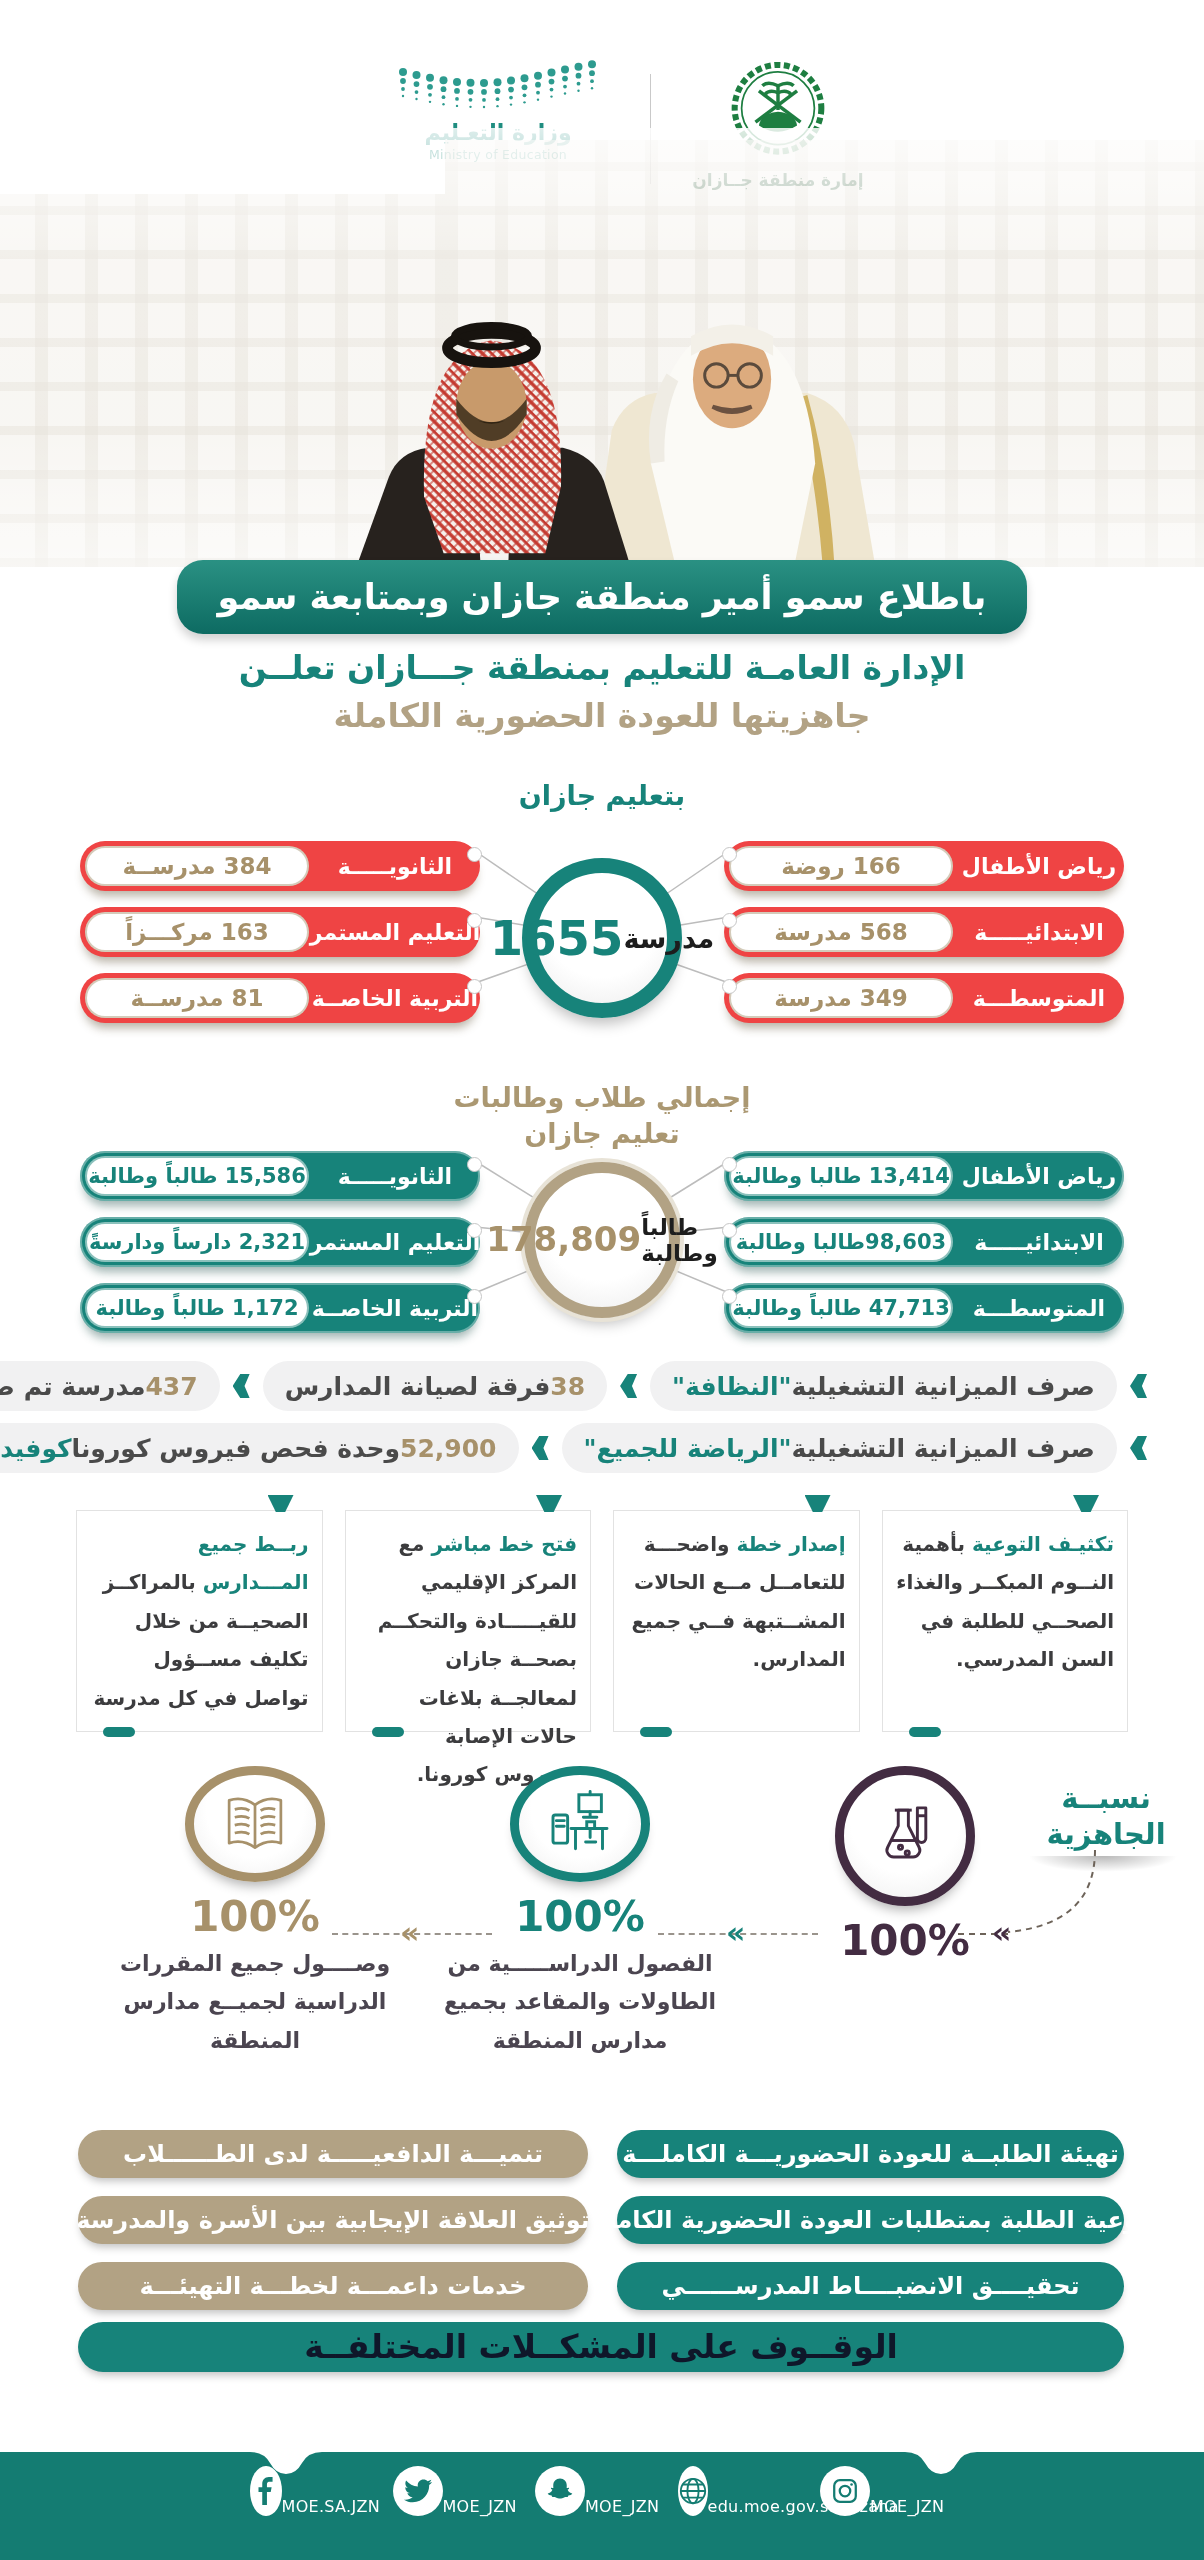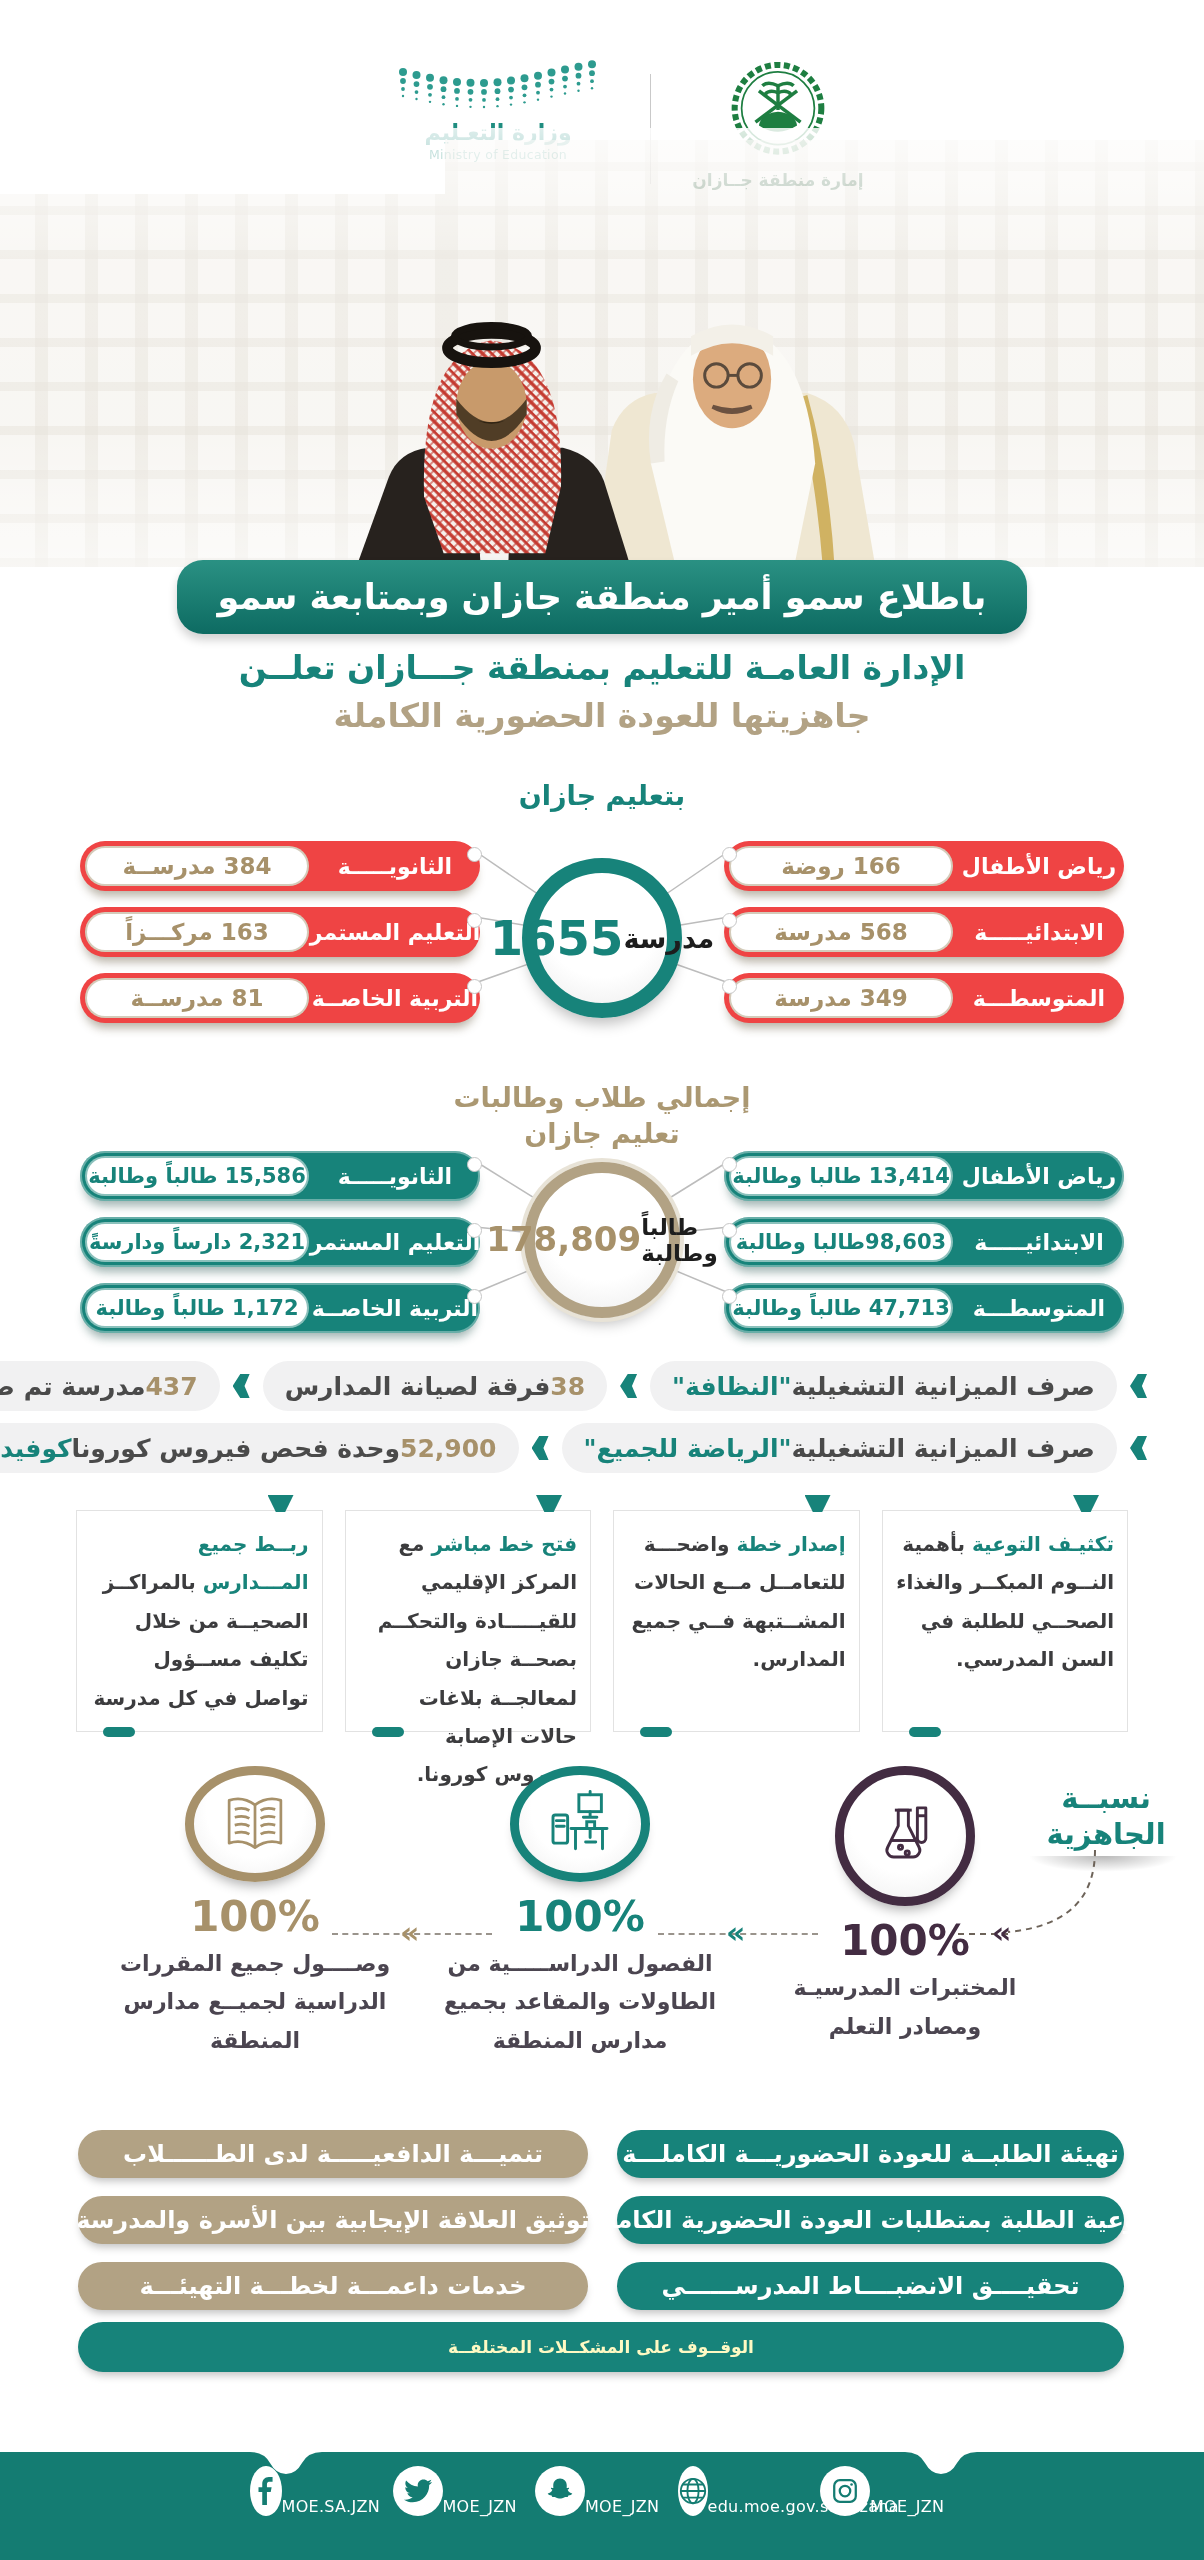--- a/index.html
+++ b/index.html
@@ -95,22 +95,22 @@
   .rchev{position:absolute;top:1915px;font-size:30px;font-weight:bold;}
   #rc0{left:992px;color:#432c42;} #rc1{left:726px;color:#17837a;} #rc2{left:400px;color:#a7916a;}
   #ready-curve{top:1848px;left:990px;width:130px;height:92px;}
   
   #prog-header{top:2062px;left:78px;width:1046px;height:54px;border:2px solid #17837a;border-radius:29px;box-sizing:border-box;
     color:#117a70;font-size:26px;font-weight:bold;text-align:center;line-height:50px;background:#fff;box-shadow:0 4px 6px rgba(0,0,0,.08);}
   #prog-grid{top:2130px;left:78px;width:1046px;display:grid;direction:rtl;grid-template-columns:507px 510px;column-gap:29px;row-gap:18px;}
   .ppill{height:48px;border-radius:24px;color:#fff;font-size:24px;font-weight:bold;display:flex;align-items:center;justify-content:center;
     direction:rtl;white-space:nowrap;box-shadow:0 6px 8px -3px rgba(0,0,0,.25);}
   .ppill.teal{background:#17837a;} .ppill.tan{background:#b2a284;}
-  #prog-full{top:2322px;left:78px;width:1046px;height:50px;border-radius:25px;background:#17837a;color:#fef9c3;
-    font-size:17px;font-weight:bold;text-align:center;line-height:50px;direction:rtl;box-shadow:0 6px 8px -3px rgba(0,0,0,.25);}
+  #prog-full{top:2322px;left:78px;width:1046px;height:50px;border-radius:25px;background:#17837a;color:#0f172a;
+    font-size:33px;font-weight:bold;text-align:center;line-height:50px;direction:rtl;box-shadow:0 6px 8px -3px rgba(0,0,0,.25);}
   
   #footer{top:2446px;left:0;width:1204px;height:114px;}
   #footer svg.wave{position:absolute;left:0;top:0;width:1204px;height:114px;}
   #socials{position:absolute;left:250px;top:20px;width:700px;display:flex;justify-content:space-between;}
   .social{width:130px;display:flex;align-items:flex-end;cursor:pointer;}
   .sic{width:50px;height:50px;border-radius:50%;background:#fff;display:flex;align-items:center;justify-content:center;color:#147c72;}
   .sic svg{width:30px;height:30px;}
   .shandle{margin-top:6px;color:#fff;font-size:16px;letter-spacing:.3px;white-space:nowrap;}
 </style>
 </head>
@@ -408,21 +408,20 @@
               <path d="M23 9h15"></path>
               <path d="M43 7h7.5v27a3.7 3.7 0 0 1-7.5 0z"></path>
               <path d="M43 14h7.5"></path>
               <path d="M20 36h21"></path>
               <circle cx="28" cy="42" r="1.8"></circle>
               <circle cx="34" cy="47" r="1.8"></circle>
             </g>
           </svg>
         </div>
         <div class="rpct" style="color: rgb(67, 44, 66);">100%</div>
-        <div class="rcap">المختبرات المدرسيـة ومصادر التعلم</div>
       </div>
       <div class="ritem">
         <div class="rcircle" style="border: 9px solid rgb(23, 131, 122); color: rgb(23, 131, 122);">
           <svg viewBox="0 0 64 64">
             <g fill="none" stroke="currentColor" stroke-width="2.6" stroke-linecap="round">
               <rect x="31" y="6" width="20" height="15"></rect>
               <path d="M41 21v5M41 6V3M35 26h12"></path>
               <rect x="8" y="24" width="13" height="25" rx="2"></rect>
               <path d="M11 29h7M11 34h7"></path>
               <path d="M24 36h32M28 36v18M52 36v18"></path>

